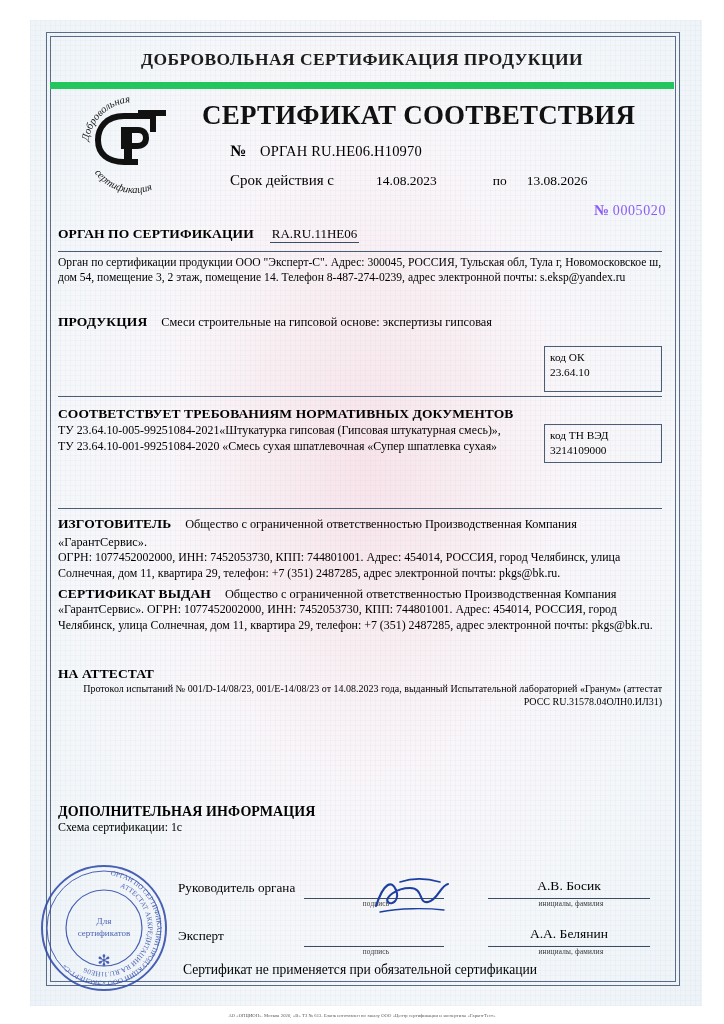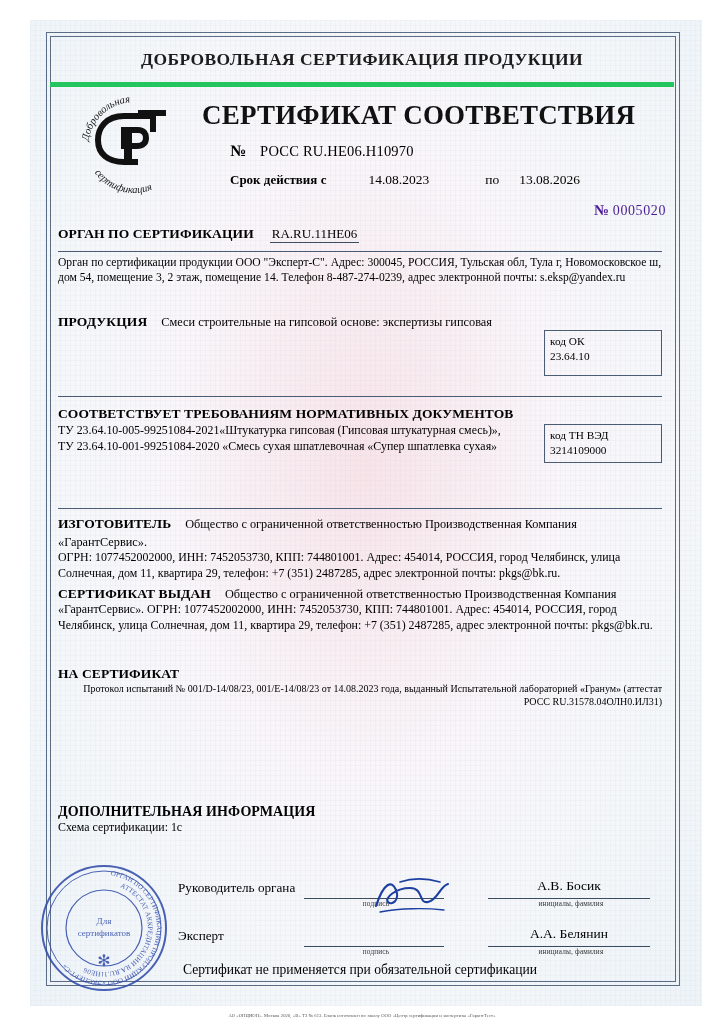--- a/index.html
+++ b/index.html
@@ -38,21 +38,21 @@
   .frame-inner {
     position: absolute;
     left: 50px; top: 36px;
     width: 624px; height: 944px;
     border: 1px solid #5b6d86;
   }
   .title-band {
     position: absolute;
     left: 50px; top: 36px;
     width: 624px; height: 46px;
-    border-bottom: 5px solid #22c55e;
+    border-bottom: 7px solid #22c55e;
     display: flex;
     align-items: center;
     justify-content: center;
   }
   .title-band .t {
     font-size: 17.5px;
     font-weight: bold;
     letter-spacing: 0.4px;
     color: #1c1c1c;
     white-space: nowrap;
@@ -95,40 +95,40 @@
     margin-left: 14px;
     font-size: 14.5px;
     letter-spacing: 0.2px;
   }
   .valid-row {
     position: absolute;
     left: 178px; top: 88px;
     width: 440px;
     font-size: 14px;
   }
-  .valid-label { font-weight: bold; font-size: 13px; text-align: center; }
+  .valid-label { font-weight: normal; font-size: 15px; text-align: center; }
   .valid-from {
     display: inline-block;
     margin-left: 42px;
     font-size: 13.5px;
   }
   .valid-to-lbl {
     display: inline-block;
     margin-left: 56px;
     font-size: 13.5px;
   }
   .valid-to {
     display: inline-block;
     margin-left: 20px;
     font-size: 13.5px;
   }
   .blank-no {
     position: absolute;
     right: 6px; top: 118px;
-    color: #4c1d95;
+    color: #8b5cf6;
     font-size: 14px;
     white-space: nowrap;
   }
   .blank-no .sym { font-size: 15px; font-weight: bold; }
   .blank-no .val { letter-spacing: 0.6px; margin-left: 4px; }
 
   
   .sec { position: relative; }
   .sec-h {
     font-size: 13.5px;
@@ -156,21 +156,21 @@
   .s-organ .body { margin-top: 3px; font-size: 11.6px; line-height: 1.32; }
 
   .s-prod { position: absolute; left: 6px; top: 228px; width: 604px; }
   .s-prod .body {
     font-size: 11.9px;
     line-height: 1.3;
     width: 470px;
   }
   .okbox {
     position: absolute;
-    right: 0; top: 18px;
+    right: 0; top: 34px;
     width: 118px;
     min-height: 46px;
     border: 1px solid #4b5d74;
     font-size: 11.3px;
     padding: 3px 5px;
     line-height: 1.35;
     box-sizing: border-box;
   }
   .sep-line {
     position: absolute;
@@ -301,21 +301,21 @@
             <rect x="30" y="20" width="8" height="34" fill="#111"></rect>
             <rect x="44" y="0" width="28" height="6" fill="#111"></rect>
             <rect x="56" y="0" width="6" height="22" fill="#111"></rect>
           </g>
         </svg>
       </div>
 
       <div class="cert-title">СЕРТИФИКАТ СООТВЕТСТВИЯ</div>
 
       <div class="num-row">
-        <span class="num-label">№</span><span class="num-value">РОСС RU.НЕ06.Н10970</span>
+        <span class="num-label">№</span><span class="num-value">ОРГАН RU.НЕ06.Н10970</span>
       </div>
 
       <div class="valid-row">
         <span class="valid-label">Срок действия  с</span><span class="valid-from">14.08.2023</span><span class="valid-to-lbl">по</span><span class="valid-to">13.08.2026</span>
       </div>
 
       <div class="blank-no">
         <span class="sym">№</span><span class="val">0005020</span>
       </div>
     </div>
@@ -365,21 +365,21 @@
     <div class="sec s-issued">
       <div>
         <span class="sec-h">СЕРТИФИКАТ ВЫДАН</span>
         <span class="sec-inline" style="margin-left:10px">Общество с ограниченной ответственностью Производственная Компания</span>
       </div>
       <div class="body">«ГарантСервис». ОГРН: 1077452002000, ИНН: 7452053730, КПП: 744801001. Адрес: 454014, РОССИЯ, город Челябинск, улица Солнечная, дом 11, квартира 29, телефон: +7 (351) 2487285, адрес электронной почты: pkgs@bk.ru.</div>
     </div>
 
     <div class="sec s-basis">
       <div>
-        <span class="sec-h">НА СЕРТИФИКАТ</span>
+        <span class="sec-h">НА АТТЕСТАТ</span>
       </div>
       <div class="body">Протокол испытаний № 001/D-14/08/23, 001/Е-14/08/23 от 14.08.2023 года, выданный Испытательной лабораторией «Гранум» (аттестат РОСС RU.31578.04ОЛН0.ИЛ31)</div>
     </div>
 
     <div class="sec s-extra">
       <div>
         <span class="sec-h" style="font-size:14px">ДОПОЛНИТЕЛЬНАЯ ИНФОРМАЦИЯ</span>
       </div>
       <div class="body">Схема сертификации: 1с</div>
     </div>

